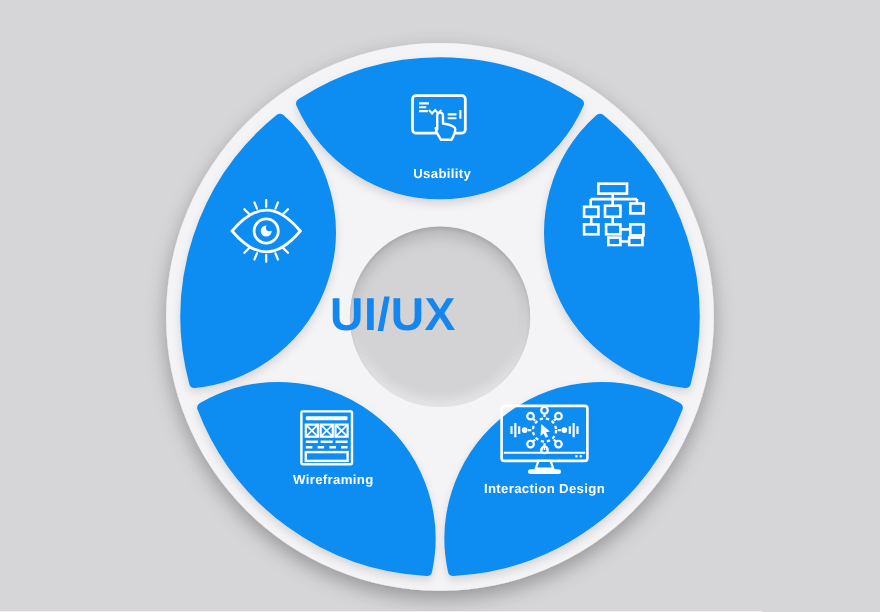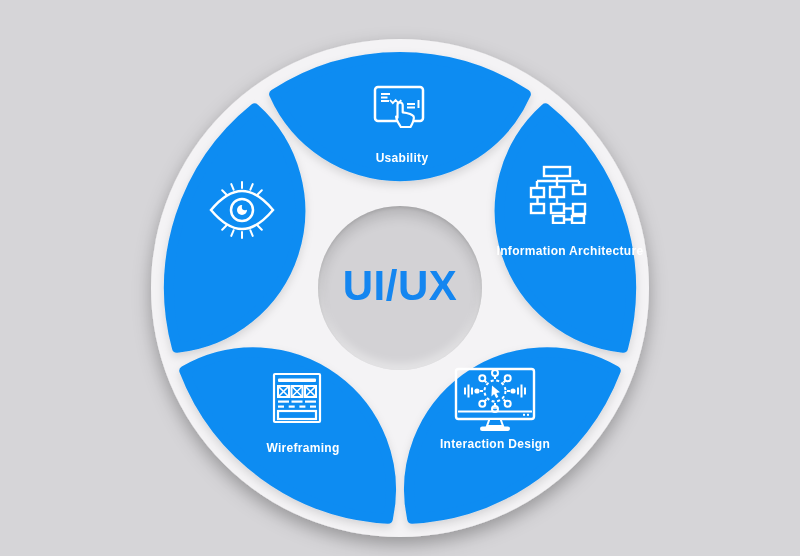--- a/index.html
+++ b/index.html
@@ -18,31 +18,31 @@
   }
   .wheel-svg{position:absolute;left:0;top:0;}
   .petal{fill:var(--segment-blue);stroke:var(--segment-blue);stroke-width:10;stroke-linejoin:round;}
   .disc{fill:var(--disc-white);}
   .center-circle{
     position:absolute;left:318px;top:206px;width:164px;height:164px;border-radius:50%;
     background:var(--center-circle);
     box-shadow:inset 0 9px 13px rgba(0,0,0,.14), inset 0 2px 3px rgba(0,0,0,.10), inset 0 -6px 10px rgba(255,255,255,.45);
   }
   .center-label{
-    position:absolute;left:300px;top:263px;width:200px;line-height:46px;text-align:center;
+    position:absolute;left:300px;top:263px;width:200px;line-height:46px;text-align:left;
     font-size:42px;font-weight:700;letter-spacing:.5px;color:var(--center-text-blue);
   }
   .seg-label{
     position:absolute;color:var(--label-text);font-weight:700;font-size:12px;line-height:25px;
     letter-spacing:.3px;text-align:center;
   }
   .lbl-usability{left:322px;top:146px;width:160px;}
   .lbl-ia{left:495px;top:239px;width:150px;}
   .lbl-interaction{left:425px;top:432px;width:140px;}
-  .lbl-wireframing{left:203px;top:436px;width:200px;}
+  .lbl-wireframing{left:203px;top:424px;width:200px;}
   .lbl-visual{left:192px;top:246px;width:100px;}
   .icon{position:absolute;}
   .icon svg{display:block;}
   .ico{stroke:var(--label-text);fill:none;}
   .ico-fill{fill:var(--label-text);stroke:none;}
   .ico-blue{fill:var(--segment-blue);stroke:var(--label-text);}
   .ic-usability{left:371px;top:79px;}
   .ic-ia{left:527px;top:164px;}
   .ic-visual{left:206px;top:181px;}
   .ic-wireframing{left:271px;top:371px;}
@@ -100,21 +100,20 @@
         <rect x="4" y="40" width="13" height="9"></rect>
         <rect x="24" y="40" width="13" height="9"></rect>
         <path d="M37 44.5 H46"></path>
         <rect x="46" y="40" width="12" height="10"></rect>
         <rect x="26" y="52" width="11" height="7"></rect>
         <path d="M37 55.5 H45"></path>
         <rect x="45" y="52" width="12" height="7"></rect>
       </g>
     </svg>
   </div>
-  <div class="seg-label lbl-ia">Information Architecture</div>
 
   <div class="icon ic-interaction">
     <svg width="84" height="70" viewBox="0 0 84 70">
       <rect class="ico" x="3" y="3" width="78" height="50" rx="2.5" stroke-width="2.4"></rect>
       <path class="ico" stroke-width="1.8" d="M5 45.5 H79"></path>
       <rect class="ico-fill" x="70" y="47.8" width="2" height="2"></rect>
       <rect class="ico-fill" x="74" y="47.8" width="2" height="2"></rect>
       <path class="ico-blue" stroke-width="2" d="M36.5 53 H47.5 L50 60 H34 Z"></path>
       <rect class="ico-fill" x="27" y="60.5" width="30" height="4.5" rx="2.2"></rect>
       <circle class="ico" cx="42" cy="25" r="10.5" stroke-width="2" stroke-dasharray="3 2.6"></circle>

